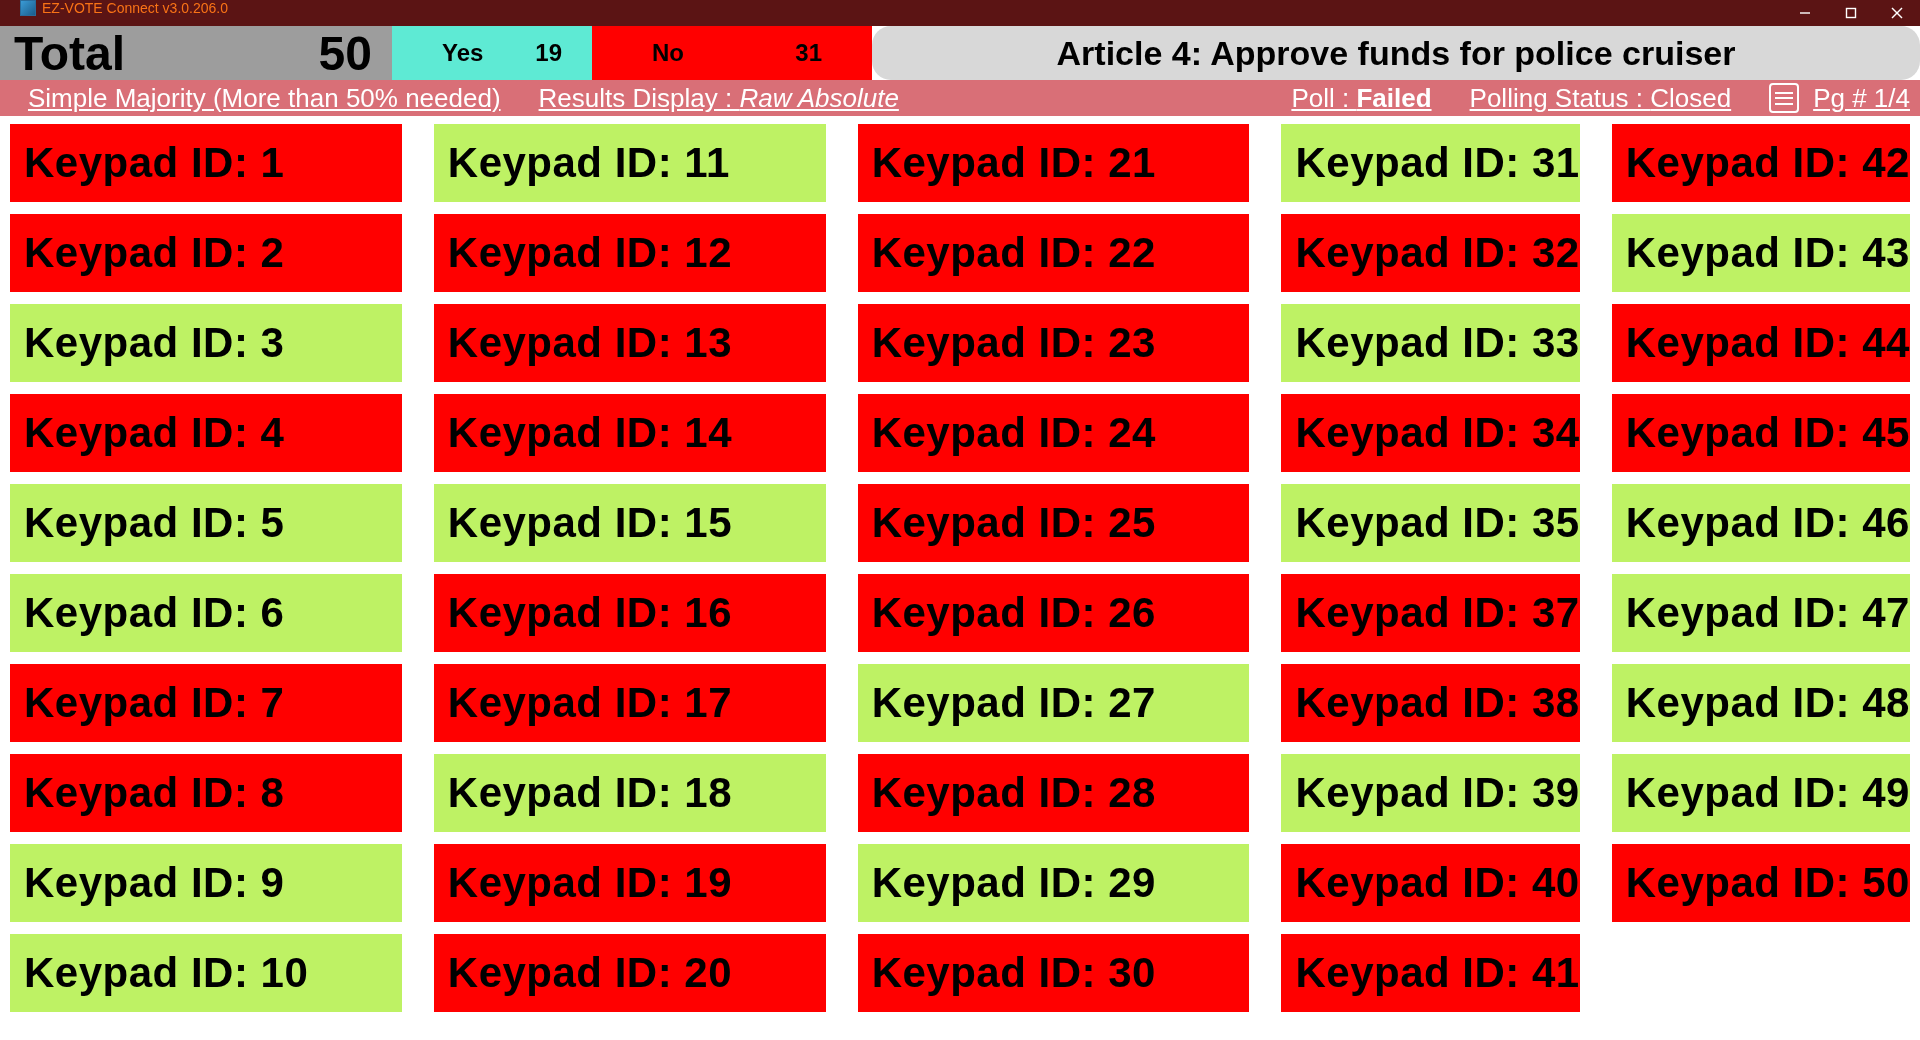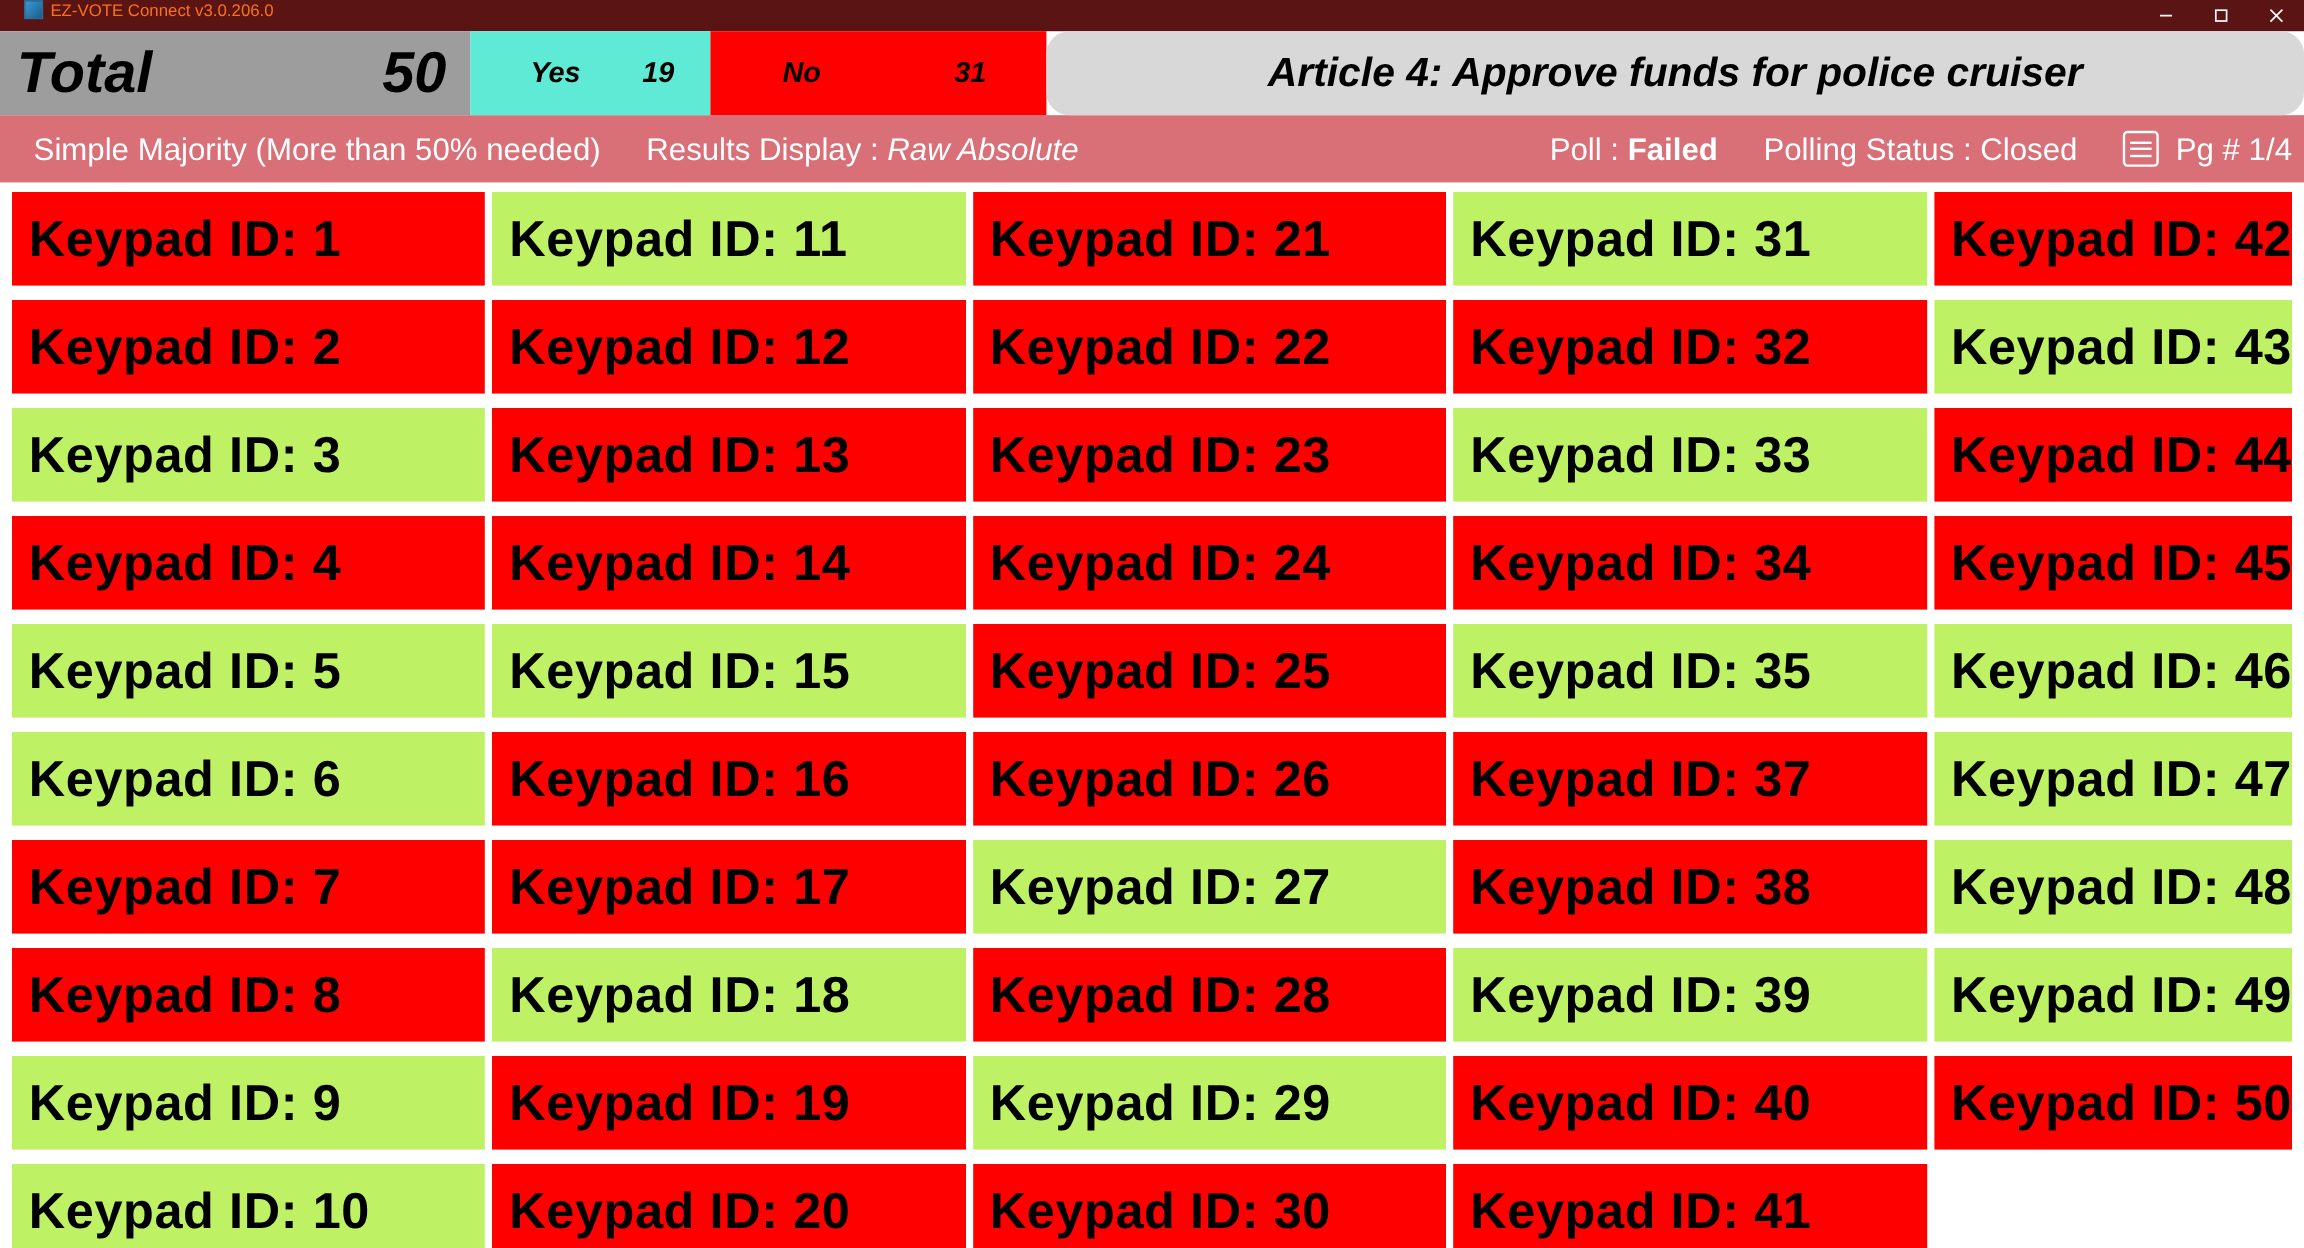--- a/index.html
+++ b/index.html
@@ -26,24 +26,23 @@
   .titlebar .spacer { flex: 1 1 auto; }
   .titlebar .win-btn {
     width: 46px; height: 26px;
     display: flex; align-items: center; justify-content: center;
     color: #fff; font-size: 14px;
   }
   .titlebar .win-btn svg { stroke: #fff; fill: none; }
 
   
   .summary {
-    height: 70px;
+    height: 54px;
     display: flex;
     border-bottom: 0;
-    font-style: italic;
   }
   .summary .cell {
     display: flex;
     align-items: center;
     font-weight: 700;
     color: #000;
   }
   .summary .total {
     flex: 0 0 392px;
     background: #9d9d9d;
@@ -73,27 +72,28 @@
     background: #d8d8d8;
     font-size: 34px;
     font-weight: 700;
     justify-content: center;
     padding: 0 20px;
     border-radius: 19px;
   }
 
   
   .infobar {
-    height: 56px;
+    height: 36px;
     background: #d96f77;
     color: #ffffff;
     display: flex;
     align-items: center;
     font-size: 26px;
     padding: 0 10px 0 28px;
+    text-decoration: underline;
   }
   .infobar .seg { margin-right: 38px; white-space: nowrap; }
   .infobar .seg:last-child { margin-right: 0; }
   .infobar .italic { font-style: italic; }
   .infobar .bold { font-weight: 700; }
   .infobar .push { margin-left: auto; }
   .infobar .report-icon {
     width: 30px; height: 30px;
     border: 2px solid #fff;
     border-radius: 4px;
@@ -106,23 +106,23 @@
   .infobar .report-icon span {
     height: 2px; background: #fff;
   }
 
   
   .grid-wrap {
     padding: 8px 10px 0 10px;
   }
   .grid {
     display: grid;
-    grid-template-columns: repeat(4, 1fr);
+    grid-template-columns: repeat(3, 1fr);
     grid-auto-rows: 78px;
-    gap: 12px 6px;
+    gap: 12px 32px;
     grid-auto-flow: column;
     grid-template-rows: repeat(10, 78px);
   }
   .keypad {
     display: flex;
     align-items: center;
     font-size: 42px;
     font-weight: 700;
     color: #000;
     padding-left: 14px;

